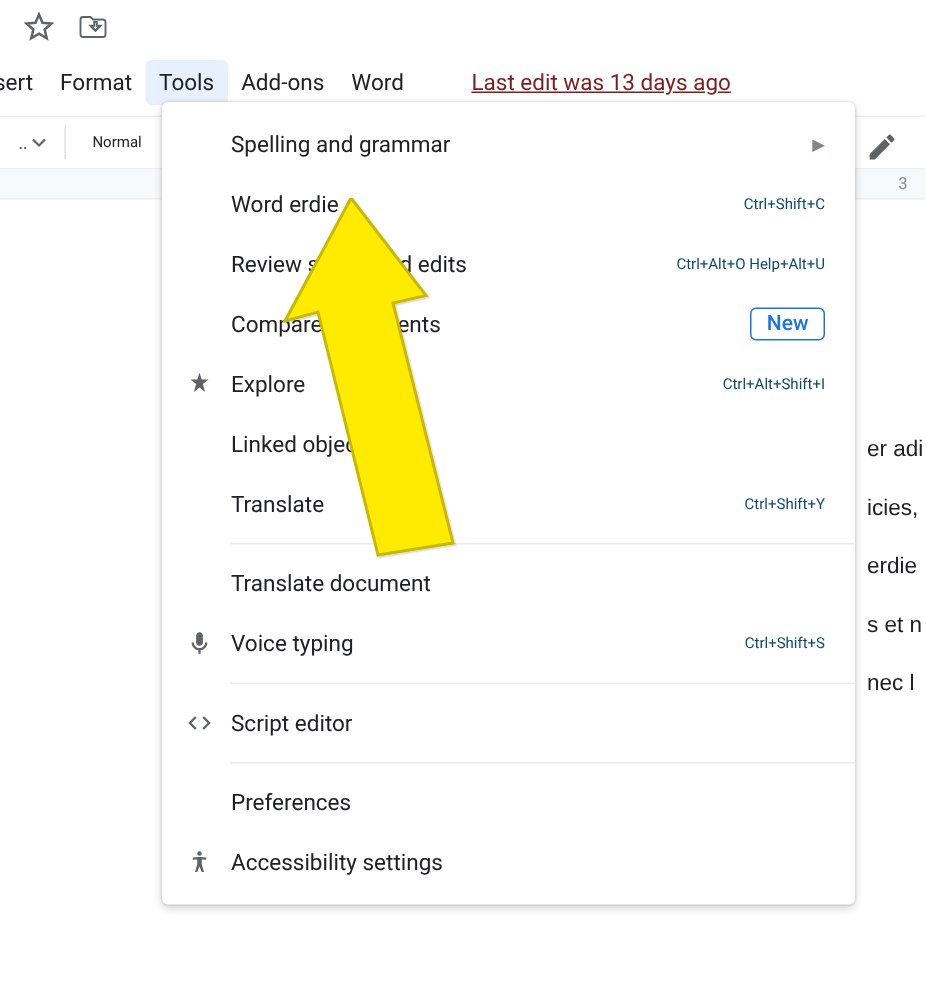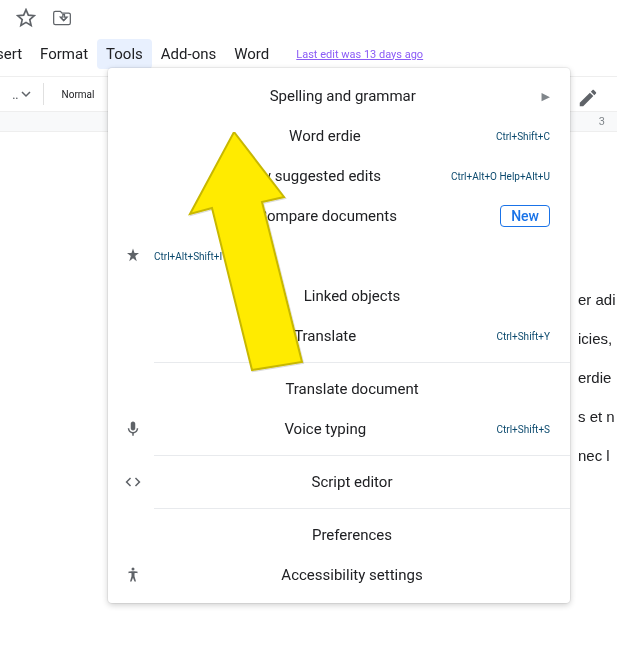--- a/index.html
+++ b/index.html
@@ -29,24 +29,24 @@
     .menu-item {
       padding: 6px 9px;
       font-size: 15px;
       color: #202124;
       border-radius: 4px;
       cursor: pointer;
     }
     .menu-item.partial { padding-left: 0; margin-left: -4px;}
     .menu-item.active { background: #e8f0fe; }
     .last-edit {
-      margin-left: 18px;
-      color: #8b5cf6;
+      margin-left: 36px;
+      color: #7f1d1d;
       text-decoration: underline;
-      font-size: 11px;
+      font-size: 15px;
       cursor: pointer;
     }
     .toolbar-row {
       display: flex;
       align-items: center;
       border-top: 1px solid #eee;
       border-bottom: 1px solid #eee;
       height: 36px;
       padding: 0 8px;
       gap: 8px;
@@ -98,21 +98,21 @@
     }
     .menu-icon {
       width: 26px;
       display: flex;
       justify-content: center;
       align-items: center;
       color: #5f6368;
       margin-right: 8px;
     }
     .menu-icon svg { width: 18px; height: 18px; fill: #5f6368; }
-    .menu-label { flex: 1; text-align: center; }
+    .menu-label { flex: 1; }
     .menu-shortcut { color: #0c4a6e; font-size: 10px; }
     .menu-arrow { color: #80868b; font-size: 11px; margin-left: 10px; }
     .menu-divider { height: 1px; background: #e8eaed; margin: 6px 0 6px 46px; }
     .new-badge {
       border: 1.5px solid #1a73e8;
       color: #1a73e8;
       padding: 2px 10px;
       border-radius: 4px;
       font-size: 14px;
       font-weight: 500;
@@ -212,20 +212,21 @@
       <span class="menu-icon"></span>
       <span class="menu-label">Compare documents</span>
       <span class="new-badge">New</span>
     </div>
     <div class="menu-row">
       <span class="menu-icon">
         <svg viewBox="0 0 24 24">
           <path d="M12 2l2 6h6l-5 4 2 7-5-4-5 4 2-7-5-4h6z" fill="#5f6368"></path>
         </svg>
       </span>
+      <span class="menu-label">Explore</span>
       <span class="menu-shortcut">Ctrl+Alt+Shift+I</span>
     </div>
     <div class="menu-row">
       <span class="menu-icon"></span>
       <span class="menu-label">Linked objects</span>
     </div>
     <div class="menu-row">
       <span class="menu-icon"></span>
       <span class="menu-label">Translate</span>
       <span class="menu-shortcut">Ctrl+Shift+Y</span>

